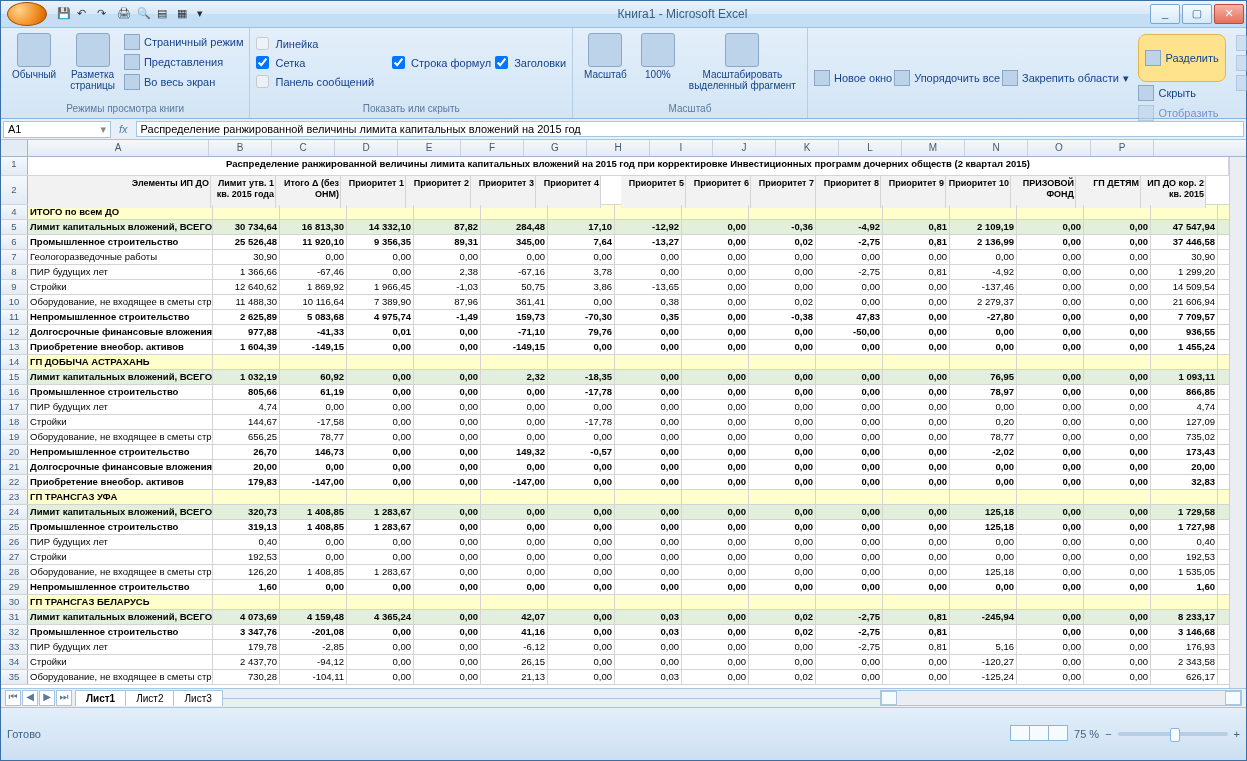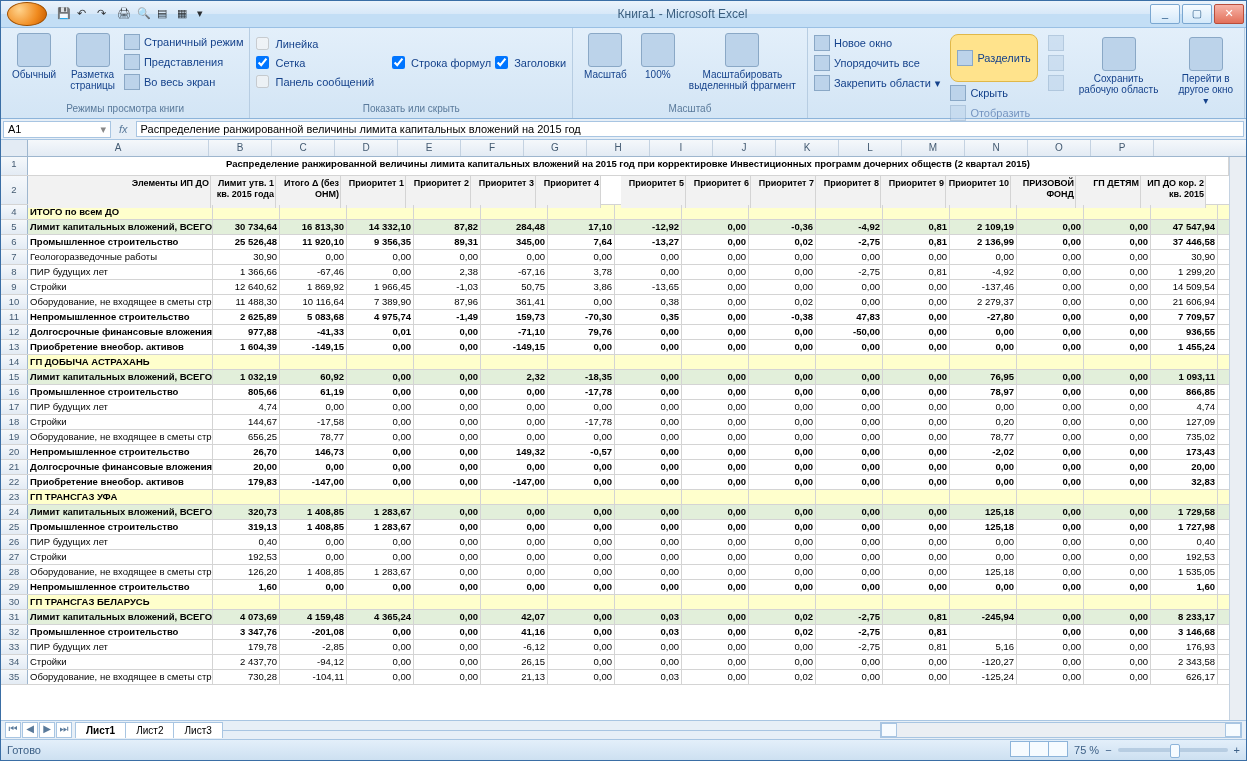--- a/index.html
+++ b/index.html
@@ -47,21 +47,21 @@
 .hdr-cell{background:#f2f2f2;font-weight:bold;text-align:center;font-size:9px;line-height:11px;padding:2px 1px;}
 .sheet-tabs{height:18px;background:#e7eff7;border-top:1px solid #a8c5e2;display:flex;align-items:center;font-size:10px;}
 .sheet-tabs .nav{display:flex;gap:1px;padding:0 4px;}
 .sheet-tabs .nav span{width:14px;height:14px;border:1px solid #a8c5e2;background:#fff;text-align:center;line-height:12px;color:#5a7a9b;}
 .sheet-tabs .sheet{padding:2px 10px;border:1px solid #a8c5e2;border-bottom:none;background:#fff;margin-left:-1px;}
 .sheet-tabs .sheet.active{font-weight:bold;background:#fff;}
 .sheet-tabs .rest{flex:1;border-top:1px solid #a8c5e2;}
 .hscroll{width:360px;height:14px;border:1px solid #a8c5e2;background:#eaeef3;margin-right:4px;position:relative;}
 .hscroll::before,.hscroll::after{content:"";position:absolute;top:0;width:14px;height:12px;border:1px solid #a8c5e2;background:#f6fbff;}
 .hscroll::before{left:0;}.hscroll::after{right:0;}
-.status-bar{height:20px;background:linear-gradient(#e3effa,#cde0f1);display:flex;align-items:center;justify-content:space-between;padding:0 6px;font-size:11px;color:#3e6187;border-top:1px solid #a8c5e2;}
+.status-bar{height:20px;background:linear-gradient(#e3effa,#cde0f1);display:flex;align-items:center;justify-content:space-between;padding:16px 6px;font-size:11px;color:#3e6187;border-top:1px solid #a8c5e2;}
 .status-right{display:flex;align-items:center;gap:6px;}
 .view-btns span{display:inline-block;width:18px;height:14px;border:1px solid #8db4da;background:#f6fbff;margin-left:-1px;}
 .zoom-slider{width:110px;height:4px;background:#b7cde2;position:relative;border-radius:2px;}
 .zoom-slider .thumb{position:absolute;left:48%;top:-4px;width:8px;height:12px;background:#f6fbff;border:1px solid #8db4da;border-radius:2px;}
 .scrollbar-v{width:16px;background:#eaeef3;border-left:1px solid #c4d2e1;}
 .grid-wrap{display:flex;flex:1;overflow:hidden;}
 </style>
 </head>
 <body>
 
@@ -158,21 +158,21 @@
         <div class="big-btn">
             <div class="ico"></div>
             <span style="white-space:pre;">Масштабировать
 выделенный фрагмент</span>
           </div>
       </div>
       <div class="group-label">Масштаб</div>
     </div>
     <div class="group" style="flex:1;">
       <div style="display:flex;gap:10px;padding-top:4px;">
-        <div style="display:flex;flex-direction:column;gap:2px;">
+        <div style="display:flex;flex-direction:row;gap:2px;">
           <div class="row-btn">
               <span class="ico"></span>
               <span>Новое окно</span>
             </div>
           <div class="row-btn">
               <span class="ico"></span>
               <span>Упорядочить все</span>
             </div>
           <div class="row-btn"><span class="ico"></span><span>Закрепить области</span> ▾</div>
         </div>

